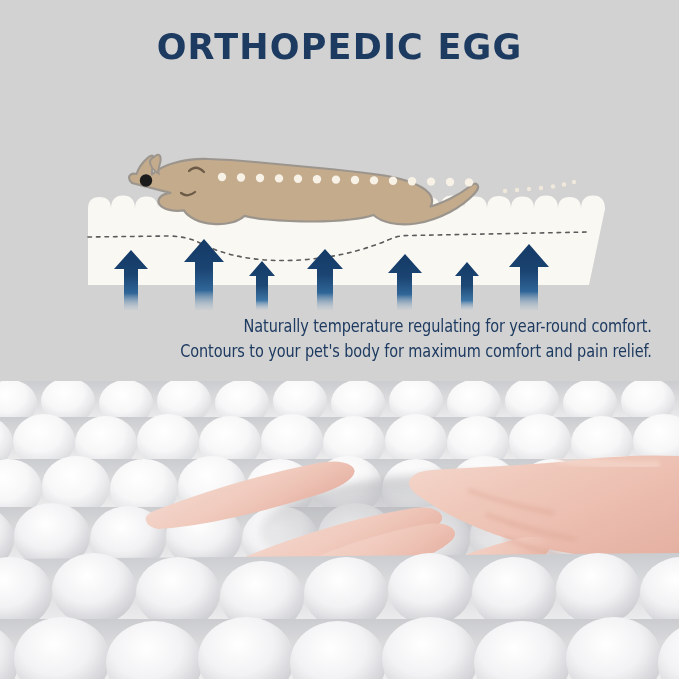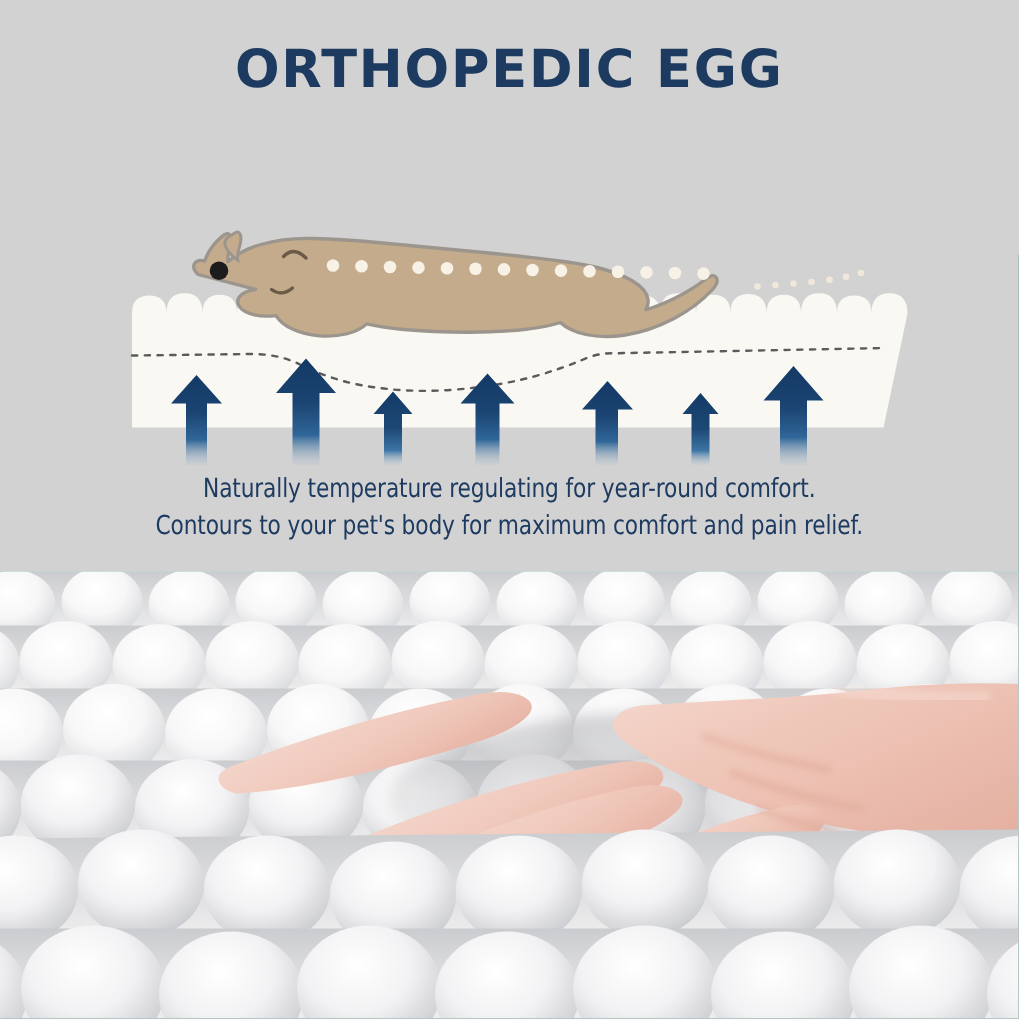--- a/index.html
+++ b/index.html
@@ -1,21 +1,21 @@
 <!DOCTYPE html>
 <html><head>
 <meta charset="utf-8">
 <style>
   html,body{margin:0;padding:0;}
   body{
     width:679px;height:679px;overflow:hidden;
     font-family:"Liberation Sans",sans-serif;
     background:#d2d2d2;
   }
-  #page{position:relative;width:679px;height:679px;overflow:hidden;background:#0f766e;}
+  #page{position:relative;width:679px;height:679px;overflow:hidden;background:#1d4ed8;}
 
   
   #top-panel{position:absolute;left:0;top:0;width:679px;height:381px;background:#d2d2d2;}
 
   #headline{
     position:absolute;left:0;top:26px;width:679px;
     text-align:center;
     color:#1d3a60;
     font-family:"DejaVu Sans","Liberation Sans",sans-serif;
     font-weight:bold;
@@ -23,21 +23,21 @@
     letter-spacing:1.2px;
     line-height:43px;
     text-transform:uppercase;
   }
   #headline .ln{display:block;}
 
   #illustration{position:absolute;left:0;top:120px;width:679px;height:190px;}
 
   #taglines{
     position:absolute;left:0;top:314px;width:679px;
-    text-align:center;color:#1d3a60;
+    text-align:right;color:#1d3a60;
   }
   #taglines .tl{
     display:block;
     font-family:"DejaVu Sans Condensed","Liberation Sans",sans-serif;
     font-size:17.5px;
     line-height:25px;
     font-weight:400;
     letter-spacing:-0.1px;
     transform:scaleX(0.92);
   }

